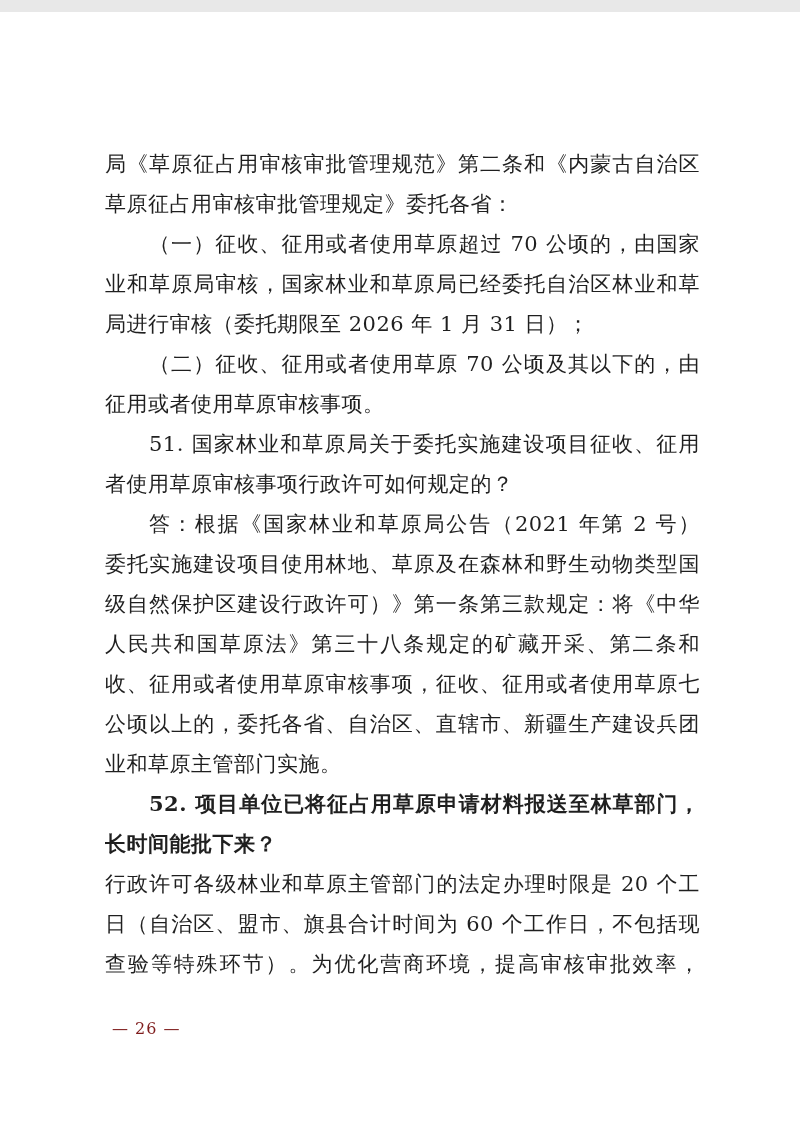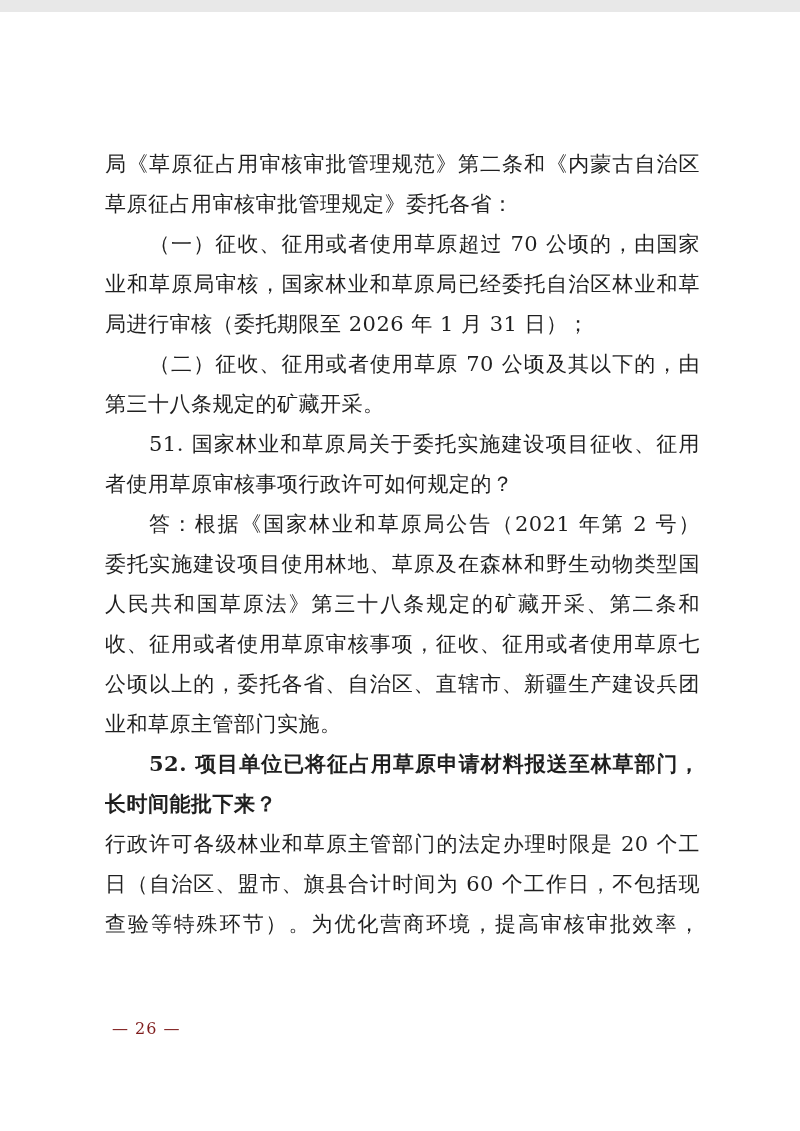--- a/index.html
+++ b/index.html
@@ -65,29 +65,30 @@
         <div class="line">局《草原征占用审核审批管理规范》第二条和《内蒙古自治区</div>
         <div class="line para-end">草原征占用审核审批管理规定》委托各省：</div>
       </div>
       <div class="para">
         <div class="line indent">（一）征收、征用或者使用草原超过 70 公顷的，由国家林</div>
         <div class="line">业和草原局审核，国家林业和草原局已经委托自治区林业和草原</div>
         <div class="line para-end">局进行审核（委托期限至 2026 年 1 月 31 日）；</div>
       </div>
       <div class="para">
         <div class="line indent">（二）征收、征用或者使用草原 70 公顷及其以下的，由自</div>
-        <div class="line para-end">第三十八条规定的矿藏开采。</div>
+        <div class="line para-end">征用或者使用草原审核事项。</div>
       </div>
       <div class="para">
         <div class="line indent">51. 国家林业和草原局关于委托实施建设项目征收、征用或</div>
         <div class="line para-end">者使用草原审核事项行政许可如何规定的？</div>
       </div>
       <div class="para">
         <div class="line indent">答：根据《国家林业和草原局公告（2021 年第 2 号）（关于</div>
         <div class="line">委托实施建设项目使用林地、草原及在森林和野生动物类型国家</div>
+        <div class="line">级自然保护区建设行政许可）》第一条第三款规定：将《中华</div>
         <div class="line">人民共和国草原法》第三十八条规定的矿藏开采、第二条和</div>
         <div class="line">收、征用或者使用草原审核事项，征收、征用或者使用草原七十</div>
         <div class="line">公顷以上的，委托各省、自治区、直辖市、新疆生产建设兵团林</div>
         <div class="line para-end">业和草原主管部门实施。</div>
       </div>
       <div class="para bold">
         <div class="line indent">52. 项目单位已将征占用草原申请材料报送至林草部门，多</div>
         <div class="line para-end">长时间能批下来？</div>
       </div>
       <div class="para">

